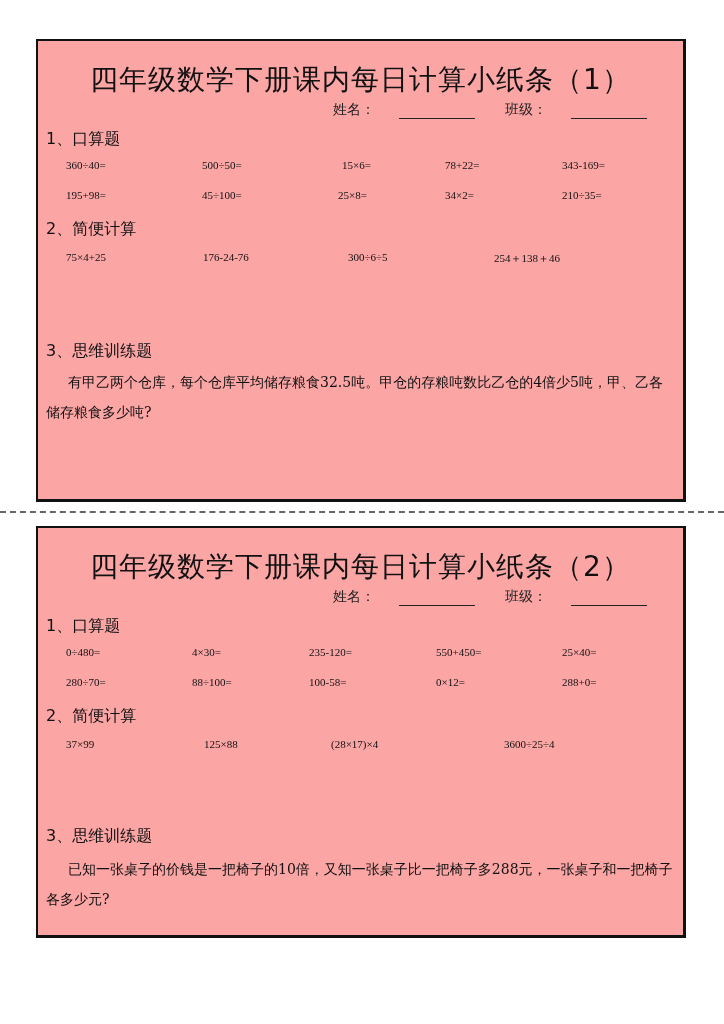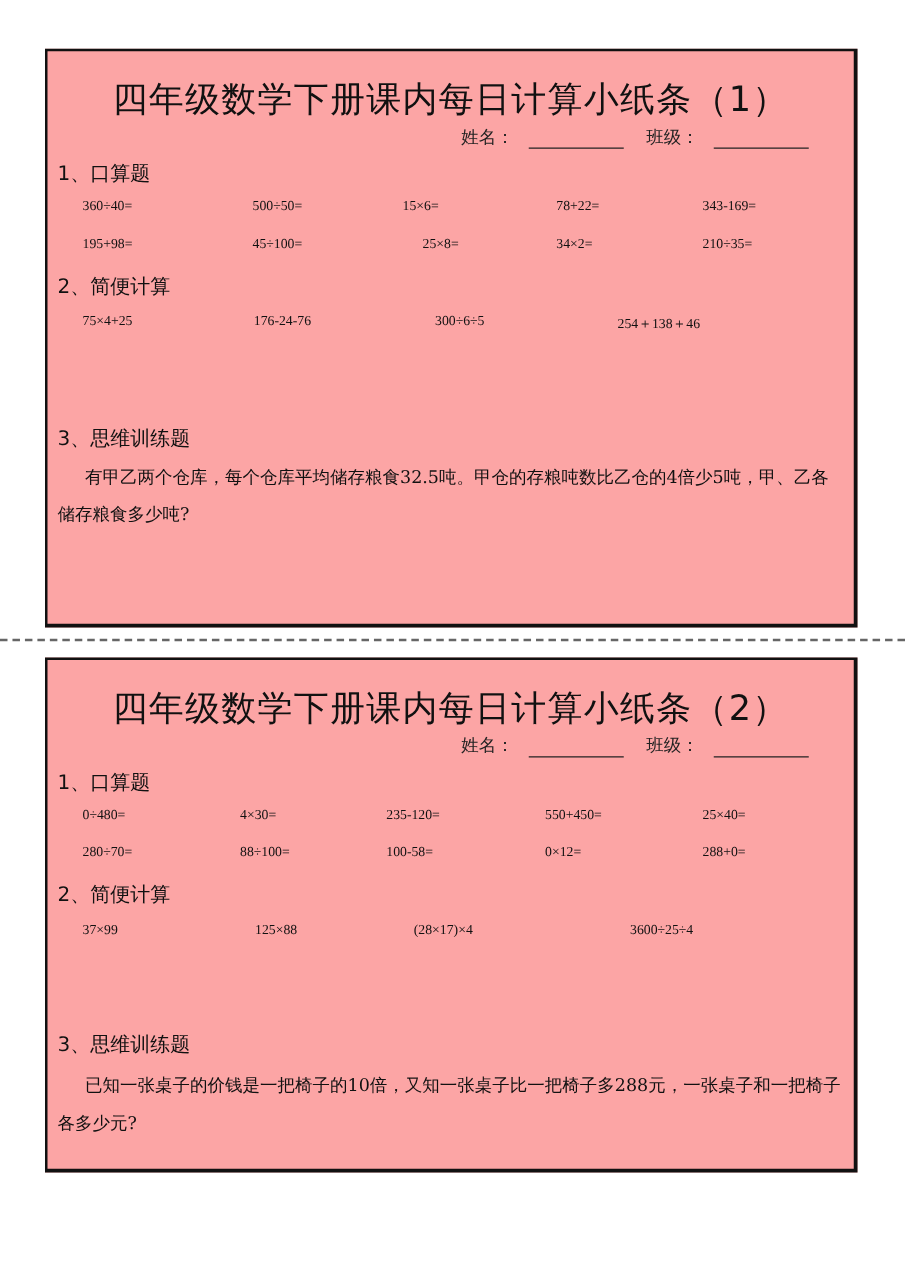--- a/index.html
+++ b/index.html
@@ -6,21 +6,21 @@
   body { width:724px; height:1024px; position:relative; overflow:hidden;
          font-family: "DejaVu Serif", "Liberation Serif", serif; color:#111; }
   .slip { position:absolute; left:36px; width:650px; border:2px solid #111;
           border-right-width:3px; border-bottom-width:3px; box-sizing:border-box; background:#fca5a5; }
   .slip.s1 { top:39px; height:463px; }
   .slip.s2 { top:526px; height:412px; }
   .title { position:absolute; left:0; right:0; top:20px; text-align:center;
            font-family: "DejaVu Sans", "Liberation Sans", sans-serif;
            font-size:28px; letter-spacing:1px; color:#111; }
   .info { position:absolute; right:36px; top:60px; font-size:14px; color:#222;
-          display:flex; align-items:flex-end; gap:12px; }
+          display:flex; align-items:flex-end; gap:24px; }
   .blank { display:inline-block; width:76px; border-bottom:1px solid #222; height:14px; }
   .sec-title { position:absolute; left:8px; font-size:16px;
                font-family: "DejaVu Sans", "Liberation Sans", sans-serif; color:#111; }
   .row { position:absolute; left:28px; right:0; height:22px; font-size:11px;
          font-family: "Liberation Serif", "DejaVu Serif", serif; }
   .row span { position:absolute; top:0; white-space:nowrap; }
   .para { position:absolute; left:8px; right:8px; font-size:14px; line-height:30px;
           text-indent:22px; color:#111; }
   .sep { position:absolute; left:0; width:724px; top:511px; height:0;
          border-top:2px dashed #666; }
@@ -34,21 +34,21 @@
     <span>姓名：</span>
     <span class="blank"></span>
     <span style="margin-left:6px">班级：</span>
     <span class="blank"></span>
   </div>
 
   <div class="sec-title" style="top:88px">1、口算题</div>
   <div class="row" style="top:118px">
     <span style="left:0">360÷40=</span>
     <span style="left:136px">500÷50=</span>
-    <span style="left:256px">15×6=</span>
+    <span style="left:276px">15×6=</span>
     <span style="left:379px">78+22=</span>
     <span style="left:496px">343-169=</span>
   </div>
   <div class="row" style="top:148px">
     <span style="left:0">195+98=</span>
     <span style="left:136px">45÷100=</span>
     <span style="left:272px">25×8=</span>
     <span style="left:379px">34×2=</span>
     <span style="left:496px">210÷35=</span>
   </div>

